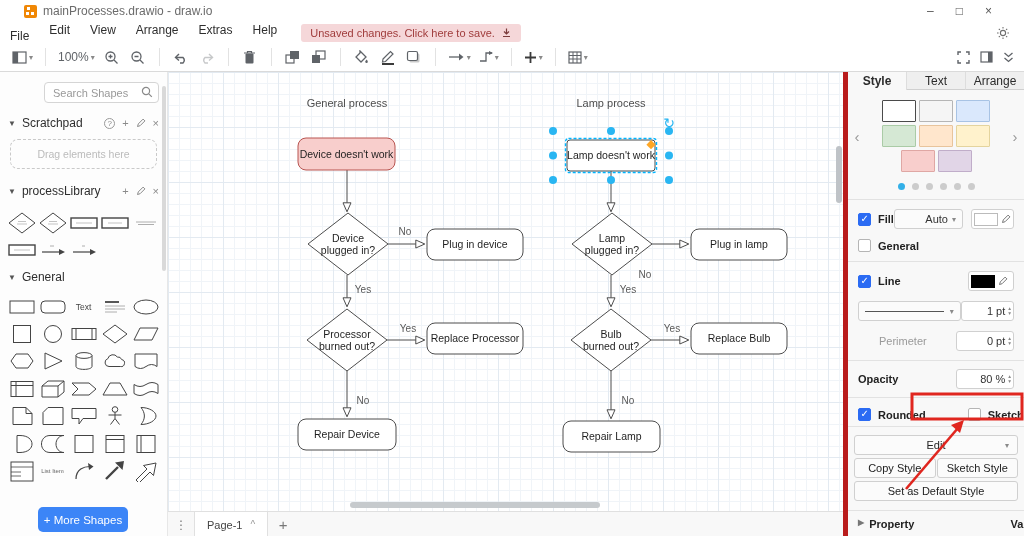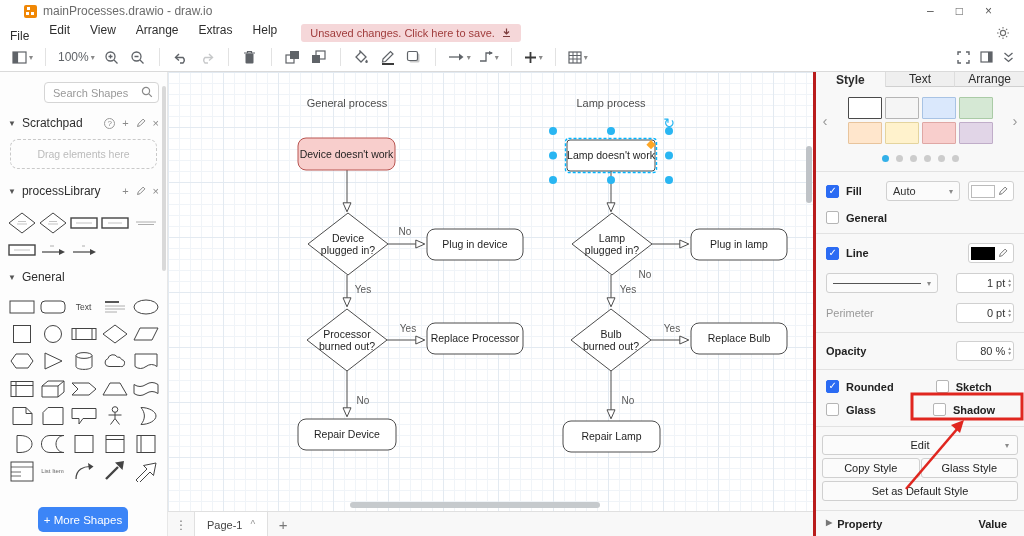--- a/index.html
+++ b/index.html
@@ -66,21 +66,21 @@
   .hscroll { position:absolute; left:182px; top:430px; width:250px; height:6px; background:#c6cacd; border-radius:3px; }
 
   
   .footer { height:26px; background:#f8f8f8; border-top:1px solid #e0e0e0; display:flex; align-items:stretch; font-size:11px; color:#444; }
   .dots-menu { width:26px; display:flex; align-items:center; justify-content:center; color:#777; font-size:12px; }
   .page-tab { background:#fff; border-left:1px solid #e0e0e0; border-right:1px solid #e0e0e0; padding:0 12px; display:flex; align-items:center; gap:8px; }
   .page-caret { color:#999; font-size:10px; }
   .add-page { width:30px; display:flex; align-items:center; justify-content:center; color:#777; font-size:15px; }
 
   
-  .fmt { width:211px; background:#f8f8f8; border-left:3px solid #b91c1c; font-size:11px; display:flex; flex-direction:column; }
+  .fmt { width:181px; background:#f8f8f8; border-left:5px solid #b91c1c; font-size:11px; display:flex; flex-direction:column; }
   .fmt-tabs { display:flex; height:27px; background:#efefef; }
   .fmt-tab { flex:1; display:flex; align-items:center; justify-content:center; color:#2b2b2b; border-bottom:1px solid #d0d0d0; border-right:1px solid #ddd; font-size:12px; }
   .fmt-tab.active { background:#f8f8f8; border-bottom:none; font-weight:bold; }
   .fmt-body { padding:6px 0 0 0; }
   .carousel { display:flex; align-items:center; padding:4px 2px; }
   .car-arrow { width:14px; text-align:center; color:#999; font-size:15px; }
   .swatches { flex:1; display:flex; flex-wrap:wrap; gap:3px; justify-content:center; }
   .swatch { width:34px; height:22px; border:1px solid #ccc; border-radius:1px; }
   .dotsrow { display:flex; justify-content:center; gap:7px; padding:7px 0 9px 0; }
   .dot { width:7px; height:7px; border-radius:50%; background:#ccc; }
@@ -665,21 +665,21 @@
         <div class="dotsrow">
             <div class="dot active"></div>
             <div class="dot"></div>
             <div class="dot"></div>
             <div class="dot"></div>
             <div class="dot"></div>
             <div class="dot"></div>
           </div>
         <div class="fmt-div"></div>
 
-        <div class="fmt-row" style="padding-top:9px;">
+        <div class="fmt-row" style="padding-top:9px;text-align:right;">
           <span class="cb checked"></span>
           <span class="blabel">Fill</span>
           <span class="auto-select">
             <span class="lbl">Auto</span>
             <span class="caret">▾</span>
           </span>
           <span class="colorbtn">
             <span class="colorbox" style="background:#fff;"></span>
             <svg class="ic" width="10" height="10" viewBox="0 0 10 10">
                 <path d="M1.5 8.5l.8-2.6 4.8-4.8 1.8 1.8-4.8 4.8z" fill="none" stroke="#777" stroke-width="1"></path>
@@ -709,21 +709,21 @@
           </span>
           <span class="spin">
             <span>1 pt</span>
             <span class="arrows">
                 <span>▴</span>
                 <span>▾</span>
               </span>
           </span>
         </div>
         <div class="fmt-row">
-          <span class="glabel" style="text-align:center;">Perimeter</span>
+          <span class="glabel" style="margin-left:21px;text-align:center;">Perimeter</span>
           <span class="spin">
             <span>0 pt</span>
             <span class="arrows">
                 <span>▴</span>
                 <span>▾</span>
               </span>
           </span>
         </div>
         <div class="fmt-div" style="margin-top:4px;"></div>
 
@@ -738,36 +738,30 @@
           </span>
         </div>
         <div class="fmt-div"></div>
 
         <div class="fmt-row" style="padding-top:10px;">
           <span class="cb checked"></span>
           <span class="blabel">Rounded</span>
           <span class="cb" style="margin-left:42px;"></span>
           <span class="blabel">Sketch</span>
         </div>
-        <div class="fmt-row" style="padding-bottom:10px;">
-          <span class="cb"></span>
-          <span class="blabel">Glass</span>
-          <span class="cb" style="margin-left:57px;"></span>
-          <span class="blabel">Shadow</span>
-        </div>
         <div class="fmt-div"></div>
 
         <div style="padding:8px 6px 0 6px;display:flex;flex-direction:column;gap:3px;">
           <button class="fmt-btn" style="position:relative;">
             <span>Edit</span>
             <span class="caret" style="position:absolute;right:8px;">▾</span>
           </button>
           <div style="display:flex;gap:1px;">
             <button class="fmt-btn half">Copy Style</button>
-            <button class="fmt-btn half">Glass Style</button>
+            <button class="fmt-btn half">Sketch Style</button>
           </div>
           <button class="fmt-btn">Set as Default Style</button>
         </div>
         <div class="fmt-div" style="margin-top:9px;"></div>
 
         <div class="prophead">
           <span class="exp">▶</span>
           <span>Property</span>
           <span class="val">Value</span>
         </div>

